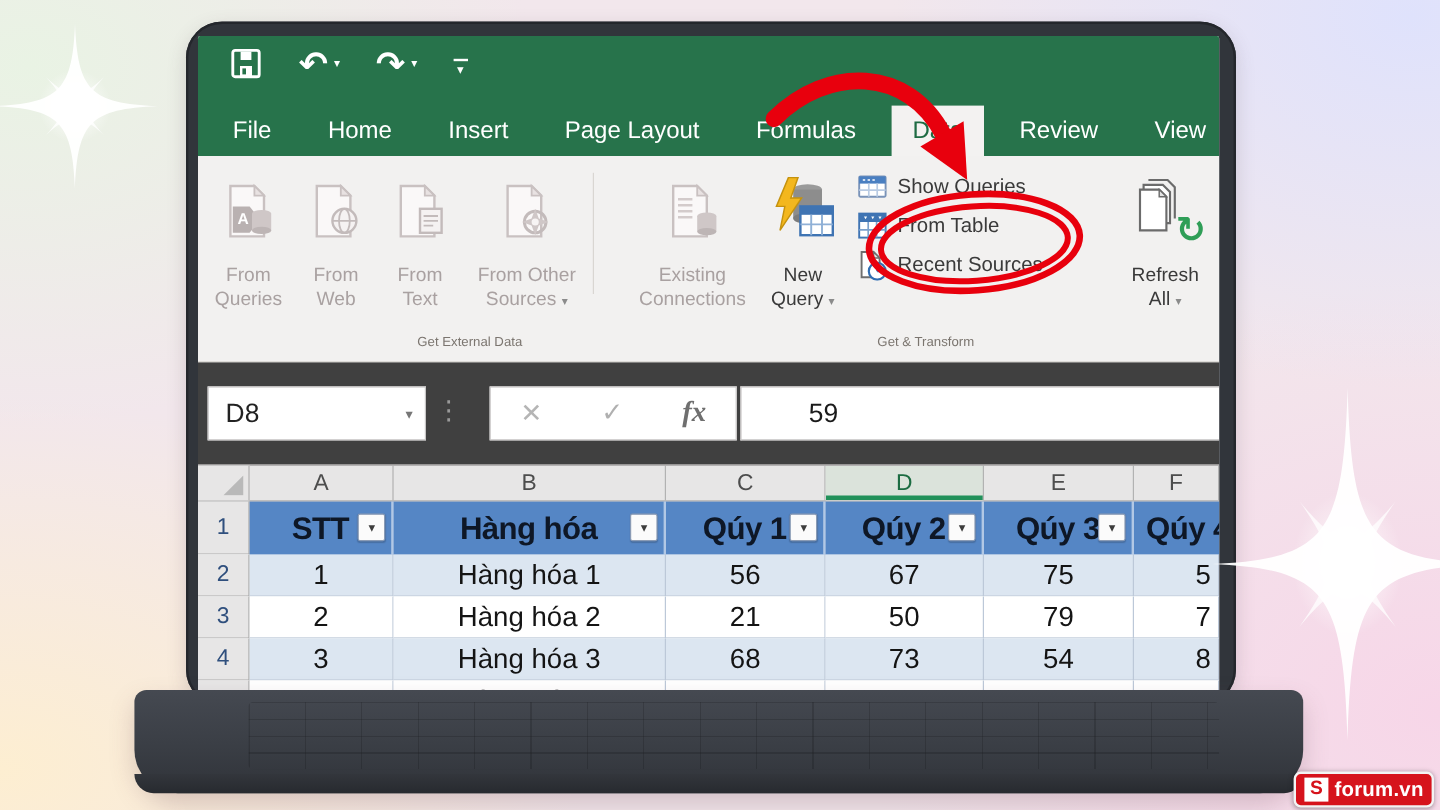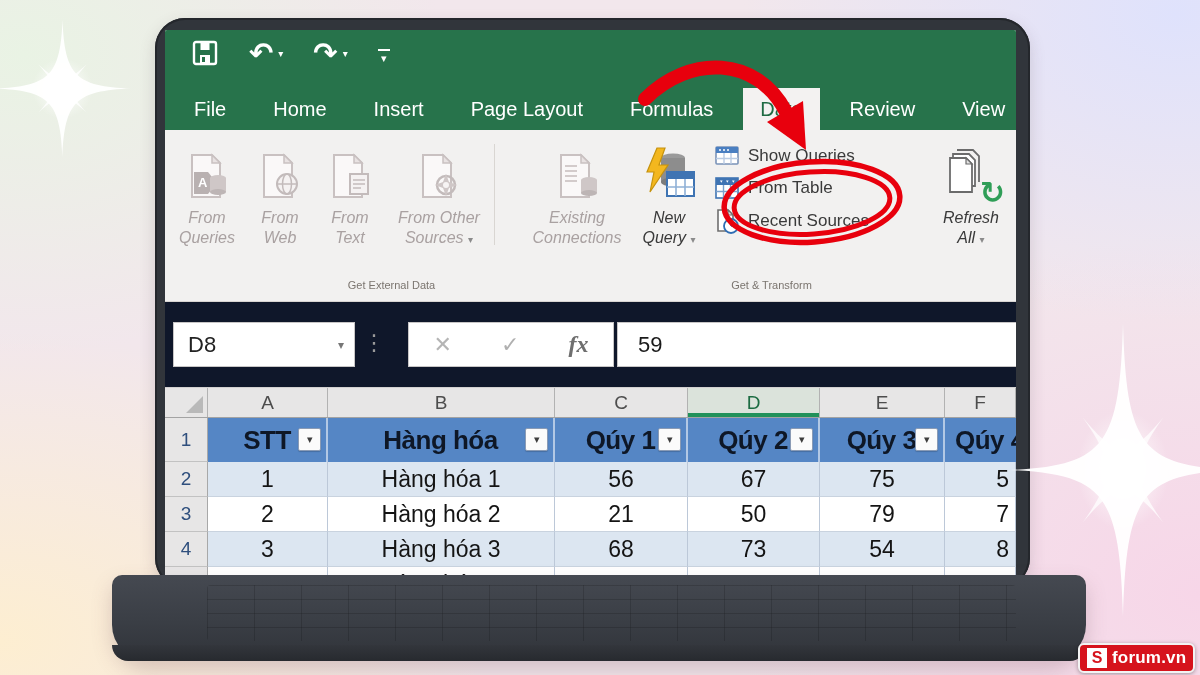--- a/index.html
+++ b/index.html
@@ -61,38 +61,38 @@
   .tab.active { background:#f3f2f1; color:#1e6b43; margin-right:13px; }
 
   
   .ribbon { height:172px; background:#f2f1f0; border-bottom:1px solid #d8d5d2; display:flex; padding-left:4px; }
   .rgroup { display:flex; flex-direction:column; }
   .rgroup .btns { flex:1; display:flex; align-items:stretch; padding-top:4px; }
   .rgroup .glabel { height:26px; text-align:center; font-size:11px; color:#7b756f; line-height:20px; }
   .vsep { width:1px; background:#d9d6d2; margin:10px 1px 30px; }
   .bigbtn { display:flex; flex-direction:column; align-items:center; padding-top:6px; }
   .bigbtn .ic { height:64px; display:flex; align-items:flex-end; }
-  .bigbtn .lbl { font-size:16px; line-height:20px; text-align:center; margin-top:4px;font-style:italic; }
+  .bigbtn .lbl { font-size:16px; line-height:20px; text-align:center; margin-top:16px; }
   .disabled .lbl { color:#a9a1a1; }
   .enabled .lbl { color:#3a3a3a; }
   .ddcaret { font-size:10px; color:#8b8b8b; font-family:"DejaVu Sans", sans-serif; }
   .smallcol { display:flex; flex-direction:column; padding-top:10px; gap:8px; width:205px; }
   .smallitem { display:flex; align-items:center; gap:8px; font-size:17px; color:#3a3a3a; white-space:nowrap; }
 
   
-  .fstrip { height:86px; background:#0f172a; position:relative; border-bottom:1px solid #d2d0d0; }
+  .fstrip { height:86px; background:#404040; position:relative; border-bottom:1px solid #d2d0d0; }
   .fbox { position:absolute; top:20px; height:45px; background:#fff; border:1px solid #c8c6c6; }
   .namebox { left:8px; width:182px; display:flex; align-items:center; font-size:22px; color:#222; padding-left:14px; }
   .namebox .caret { position:absolute; right:10px; top:15px; font-size:12px; color:#777; font-family:"DejaVu Sans", sans-serif;}
   .dots { position:absolute; left:198px; top:28px; font-size:22px; color:#9a9a9a; font-family:"DejaVu Sans", sans-serif;}
   .fxbox { left:243px; width:206px; display:flex; align-items:center; justify-content:space-around; }
   .fxbox .x { font-size:22px; color:#b5b5b5; }
   .fxbox .ok { font-size:22px; color:#b0b0b0; font-family:"DejaVu Sans", sans-serif; }
   .fxbox .fx { font-size:24px; color:#6f6f6f; font-family:"Liberation Serif", serif; font-style:italic; font-weight:bold; }
-  .formulabox { left:452px; width:399px; display:flex; align-items:center; font-size:22px; color:#1a1a1a; padding-left:20px; border-right:none; }
+  .formulabox { left:452px; width:399px; display:flex; align-items:center; font-size:22px; color:#1a1a1a; padding-left:56px; border-right:none; }
 
   
   .grid { height:192px; background:#fff; }
   .colhdr { height:30px; display:flex; background:#e7e6e6; border-bottom:1px solid #a3a3a3; }
   .colhdr .ch { flex:none; display:flex; align-items:center; justify-content:center;
     font-size:19px; color:#4d4d4d; border-right:1px solid #b2b2b2; }
   .colhdr .ch.sel { background:#dbe3db; color:#1c6c42; box-shadow: inset 0 -4px 0 #21915a; }
   .corner { width:43px; position:relative; background:#e7e6e6; border-right:1px solid #b2b2b2;}
   .corner .tri { position:absolute; right:4px; bottom:4px; width:17px; height:17px;
     background:#b9b9b9; clip-path:polygon(100% 0, 100% 100%, 0 100%); }

